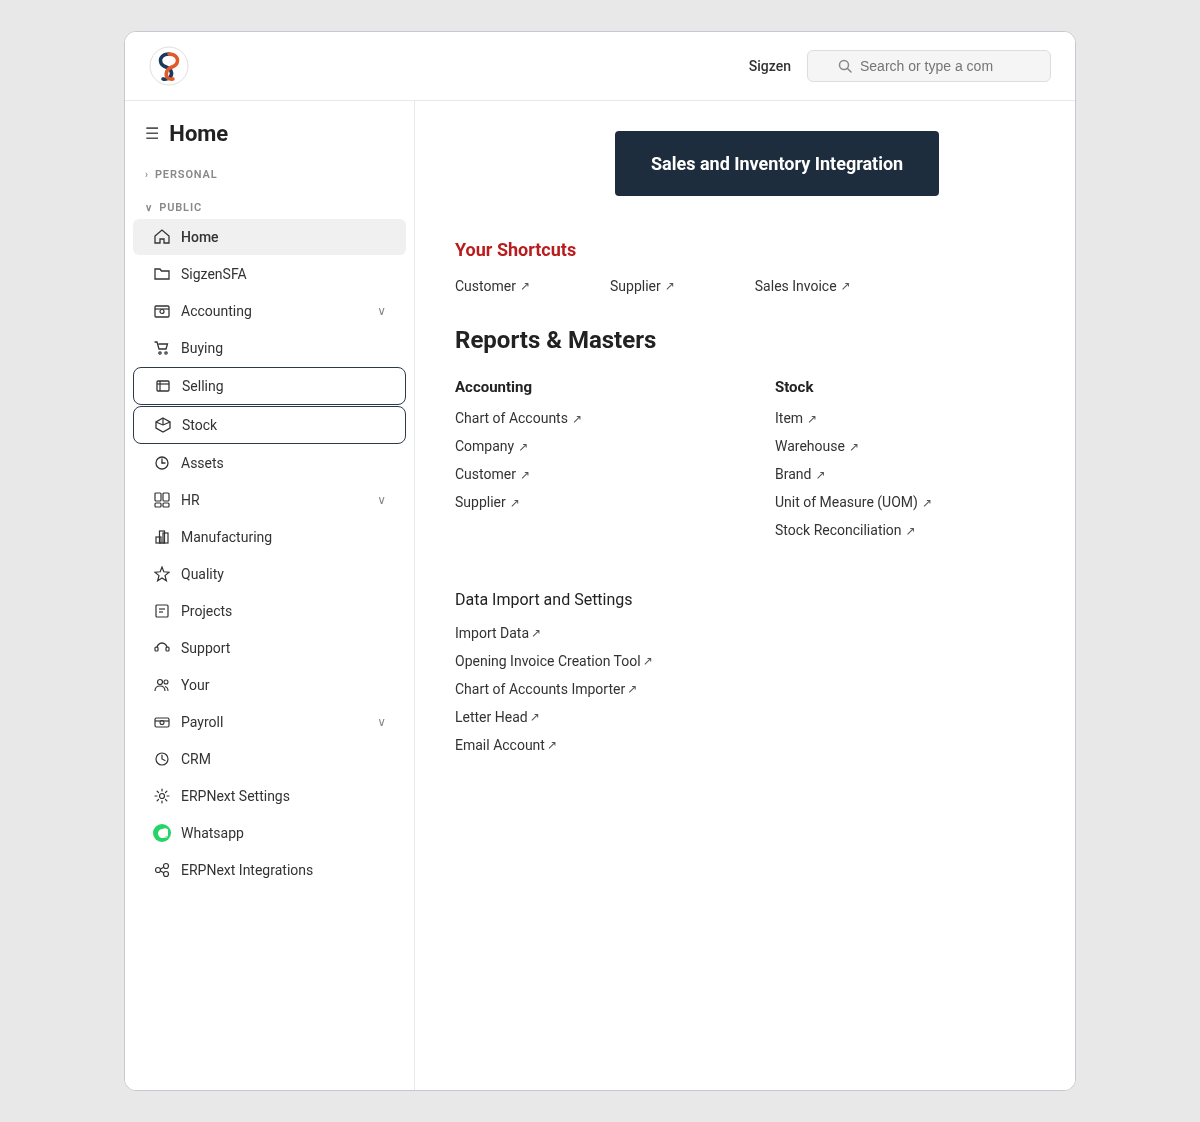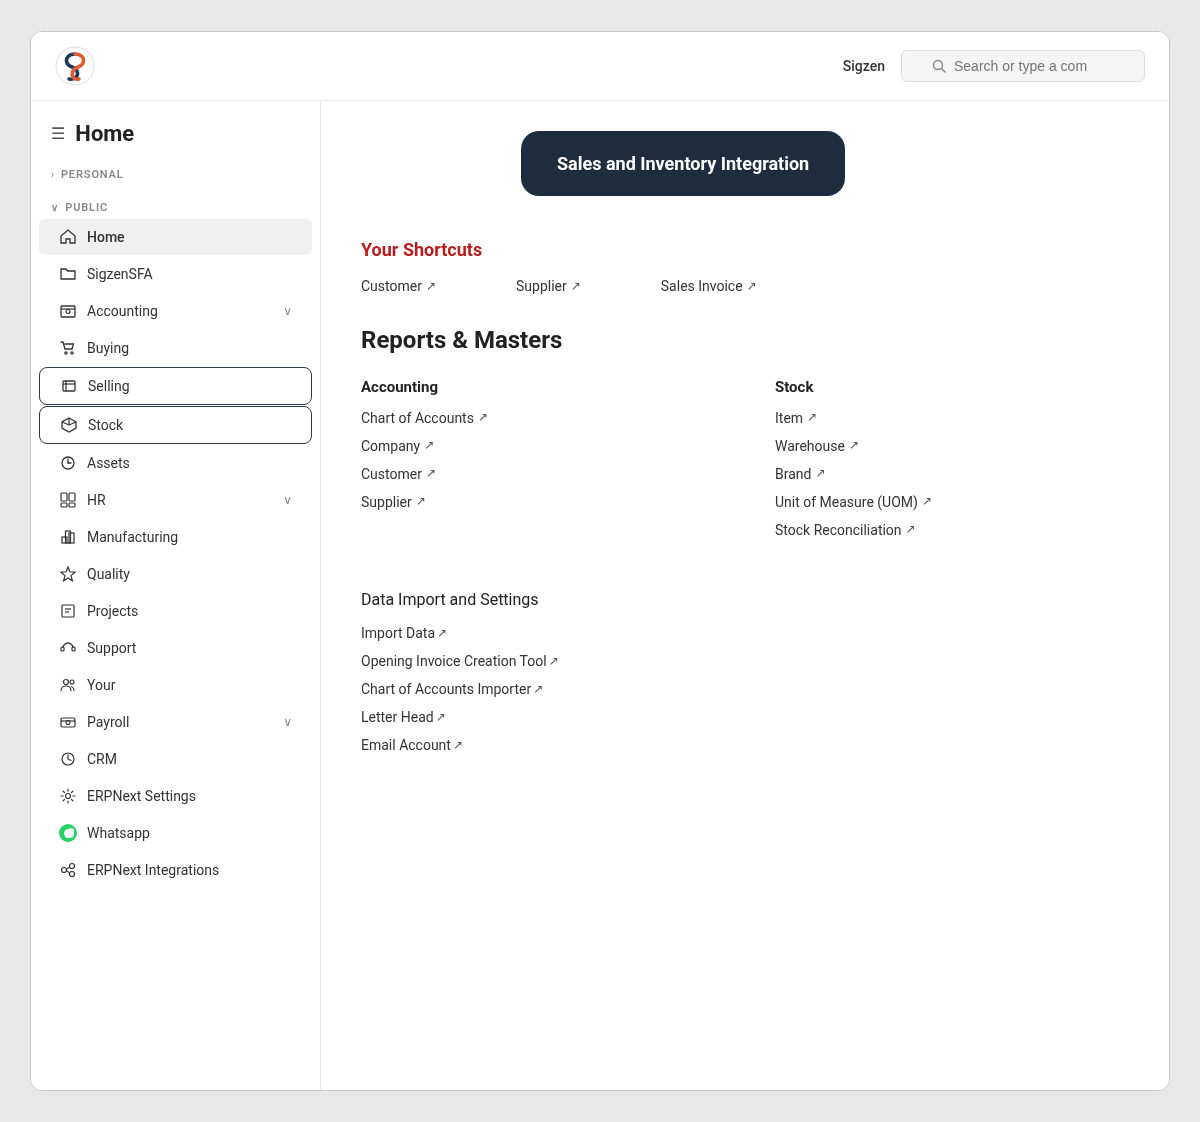--- a/index.html
+++ b/index.html
@@ -6,21 +6,21 @@
     body {
       background: #e8e8e8;
       font-family: -apple-system, BlinkMacSystemFont, 'Segoe UI', Roboto, sans-serif;
       display: flex;
       justify-content: center;
       align-items: center;
       min-height: 100vh;
       padding: 20px;
     }
     .app-container {
-      width: 1140px;
+      width: 952px;
       min-height: 1060px;
       background: #fff;
       border-radius: 12px;
       border: 1.5px solid #c5c8d0;
       overflow: hidden;
       display: flex;
       flex-direction: column;
     }
     
     .topbar {
@@ -156,21 +156,21 @@
     
     .tooltip-bubble {
       position: absolute;
       top: 30px;
       left: 200px;
       background: #1e2d3d;
       color: #fff;
       font-size: 18px;
       font-weight: 700;
       padding: 22px 36px;
-      border-radius: 18px;
+      border-radius: 4px;
       z-index: 10;
       white-space: nowrap;
     }
     .shortcuts-section {
       margin-top: 110px;
     }
     .section-title {
       font-size: 18px;
       font-weight: 700;
       color: #b91c1c;
@@ -211,21 +211,21 @@
       flex: 1;
     }
     .report-col-title {
       font-size: 15px;
       font-weight: 700;
       color: #222;
       margin-bottom: 14px;
     }
     .report-link {
       display: flex;
-      align-items: flex-start;
+      align-items: flex-end;
       gap: 4px;
       font-size: 14px;
       color: #333;
       margin-bottom: 12px;
       cursor: pointer;
       text-decoration: none;
     }
     .report-link .arrow {
       font-size: 12px;
       color: #555;

